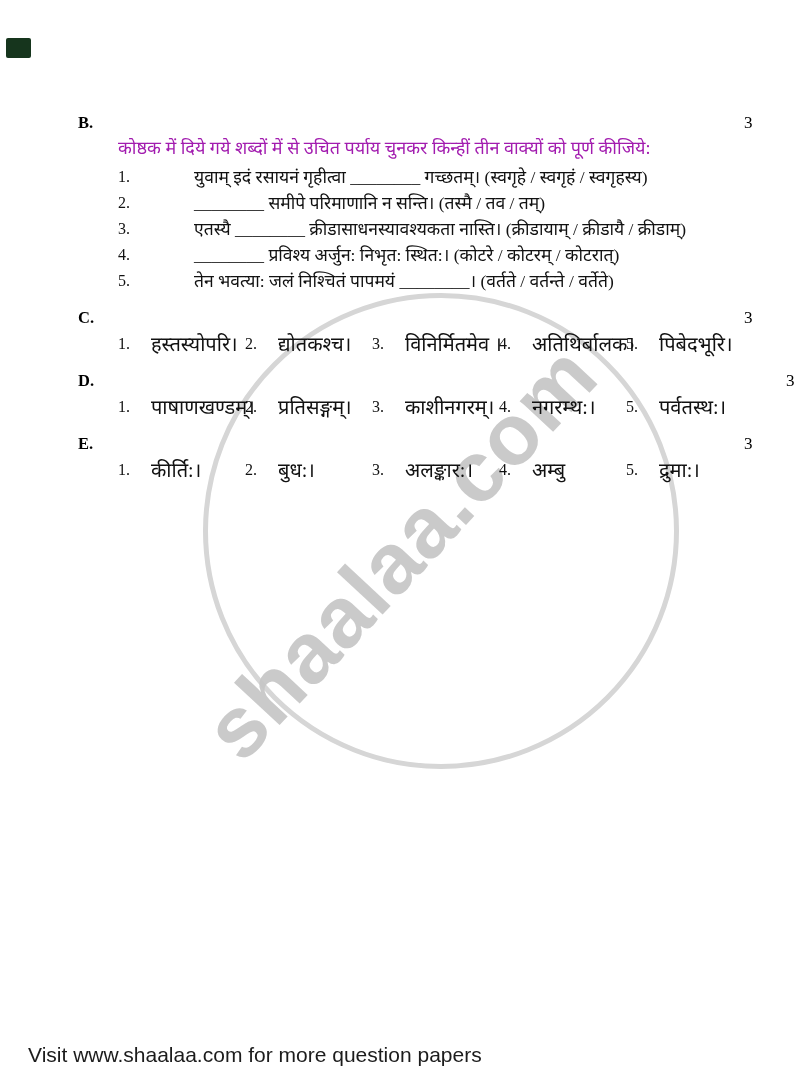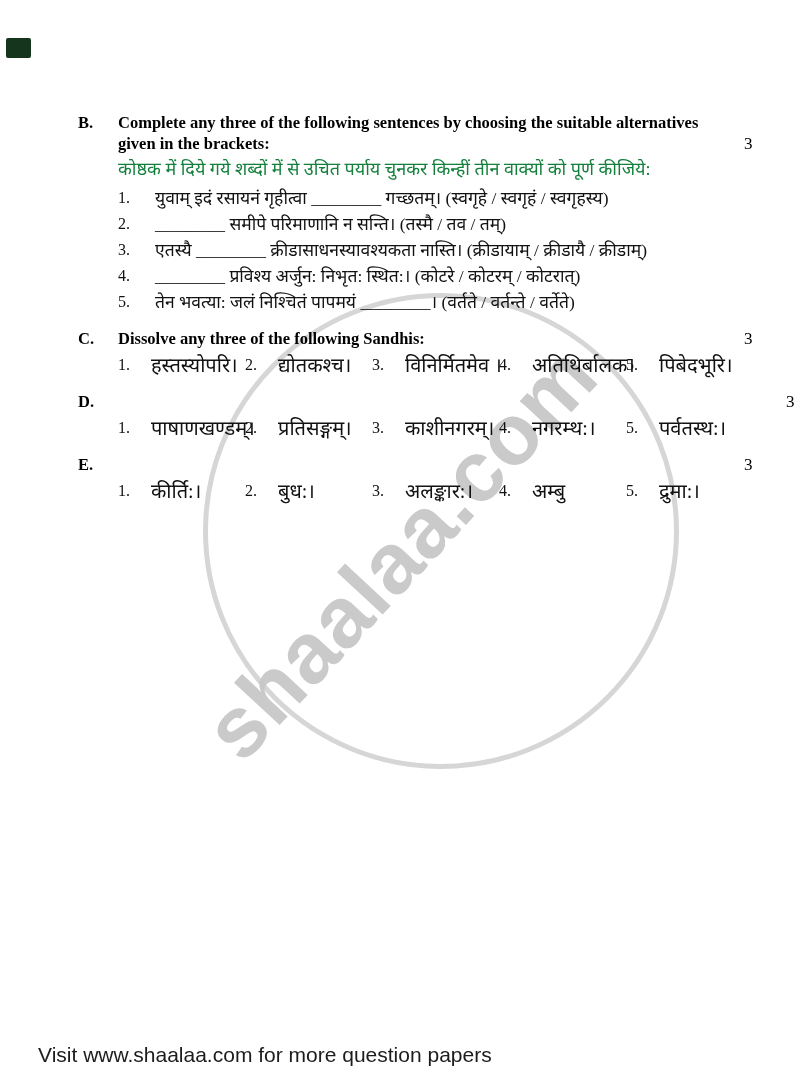--- a/index.html
+++ b/index.html
@@ -37,55 +37,54 @@
     font-weight:bold;font-size:16.5px;line-height:21px;color:#000;
   }
   .sec-head .letter{grid-column:1;}
   .sec-head .title{grid-column:2;}
   .sec-head .marks{
     grid-column:3;align-self:end;font-weight:normal;font-size:17px;
     padding-left:4px;
   }
   .marks.shift{position:relative;left:42px;}
   .subtitle{
-    margin:3px 0 4px 40px;font-size:18px;line-height:24px;color:#15803d;
+    margin:3px 0 4px 40px;font-size:18px;line-height:24px;color:#a21caf;
   }
   .hindi{font-family:"Liberation Serif","DejaVu Sans",serif;}
   .items-block{margin-left:40px;margin-top:2px;}
   .item-row{display:flex;line-height:26px;font-size:17px;}
   .item-row .inum{width:37px;flex:0 0 37px;font-size:16px;}
-  .item-row .itext{flex:1;font-size:17.5px;}
+  .item-row .itext{flex:1;font-size:17.5px;margin-left:39px;}
   .items-inline{
     margin-left:40px;margin-top:3px;display:flex;line-height:26px;
   }
   .pair{display:flex;width:127px;flex:0 0 127px;}
   .pair:last-child{width:auto;flex:0 0 auto;}
   .pair .inum{width:33px;flex:0 0 33px;font-size:16px;}
   .pair .itext{font-size:20px;white-space:nowrap;}
   
   .footer{
-    position:absolute;left:38px;top:1043px;z-index:1;
+    position:absolute;left:28px;top:1043px;z-index:1;
     font-family:"Liberation Sans", sans-serif;
     font-size:21px;color:#1c1c1c;
   }
 </style>
 </head>
 <body>
 
 <div class="wm-circle"></div>
 <div class="wm-text">shaalaa.com</div>
 
 <div class="corner-mark"></div>
 
 <div class="content">
 
   <div class="section">
     <div class="sec-head">
       <span class="letter">B.</span>
-      <span class="title">Complete any three of the following sentences by choosing the suitable alternatives given in the brackets:</span>
       <span class="marks">3</span>
     </div>
     <div class="subtitle hindi">कोष्ठक में दिये गये शब्दों में से उचित पर्याय चुनकर किन्हीं तीन वाक्यों को पूर्ण कीजिये:</div>
     <div class="items-block">
       <div class="item-row">
         <span class="inum">1.</span>
         <span class="itext hindi">युवाम् इदं रसायनं गृहीत्वा ________ गच्छतम्। (स्वगृहे / स्वगृहं / स्वगृहस्य)</span>
       </div>
       <div class="item-row">
         <span class="inum">2.</span>
@@ -102,21 +101,20 @@
       <div class="item-row">
         <span class="inum">5.</span>
         <span class="itext hindi">तेन भवत्या: जलं निश्चितं पापमयं ________। (वर्तते / वर्तन्ते / वर्तेते)</span>
       </div>
     </div>
   </div>
 
   <div class="section">
     <div class="sec-head">
       <span class="letter">C.</span>
-      <span class="title">Dissolve any three of the following Sandhis:</span>
       <span class="marks">3</span>
     </div>
     <div class="items-inline">
       <span class="pair">
         <span class="inum">1.</span>
         <span class="itext hindi">हस्तस्योपरि।</span>
       </span>
       <span class="pair">
         <span class="inum">2.</span>
         <span class="itext hindi">द्योतकश्च।</span>

